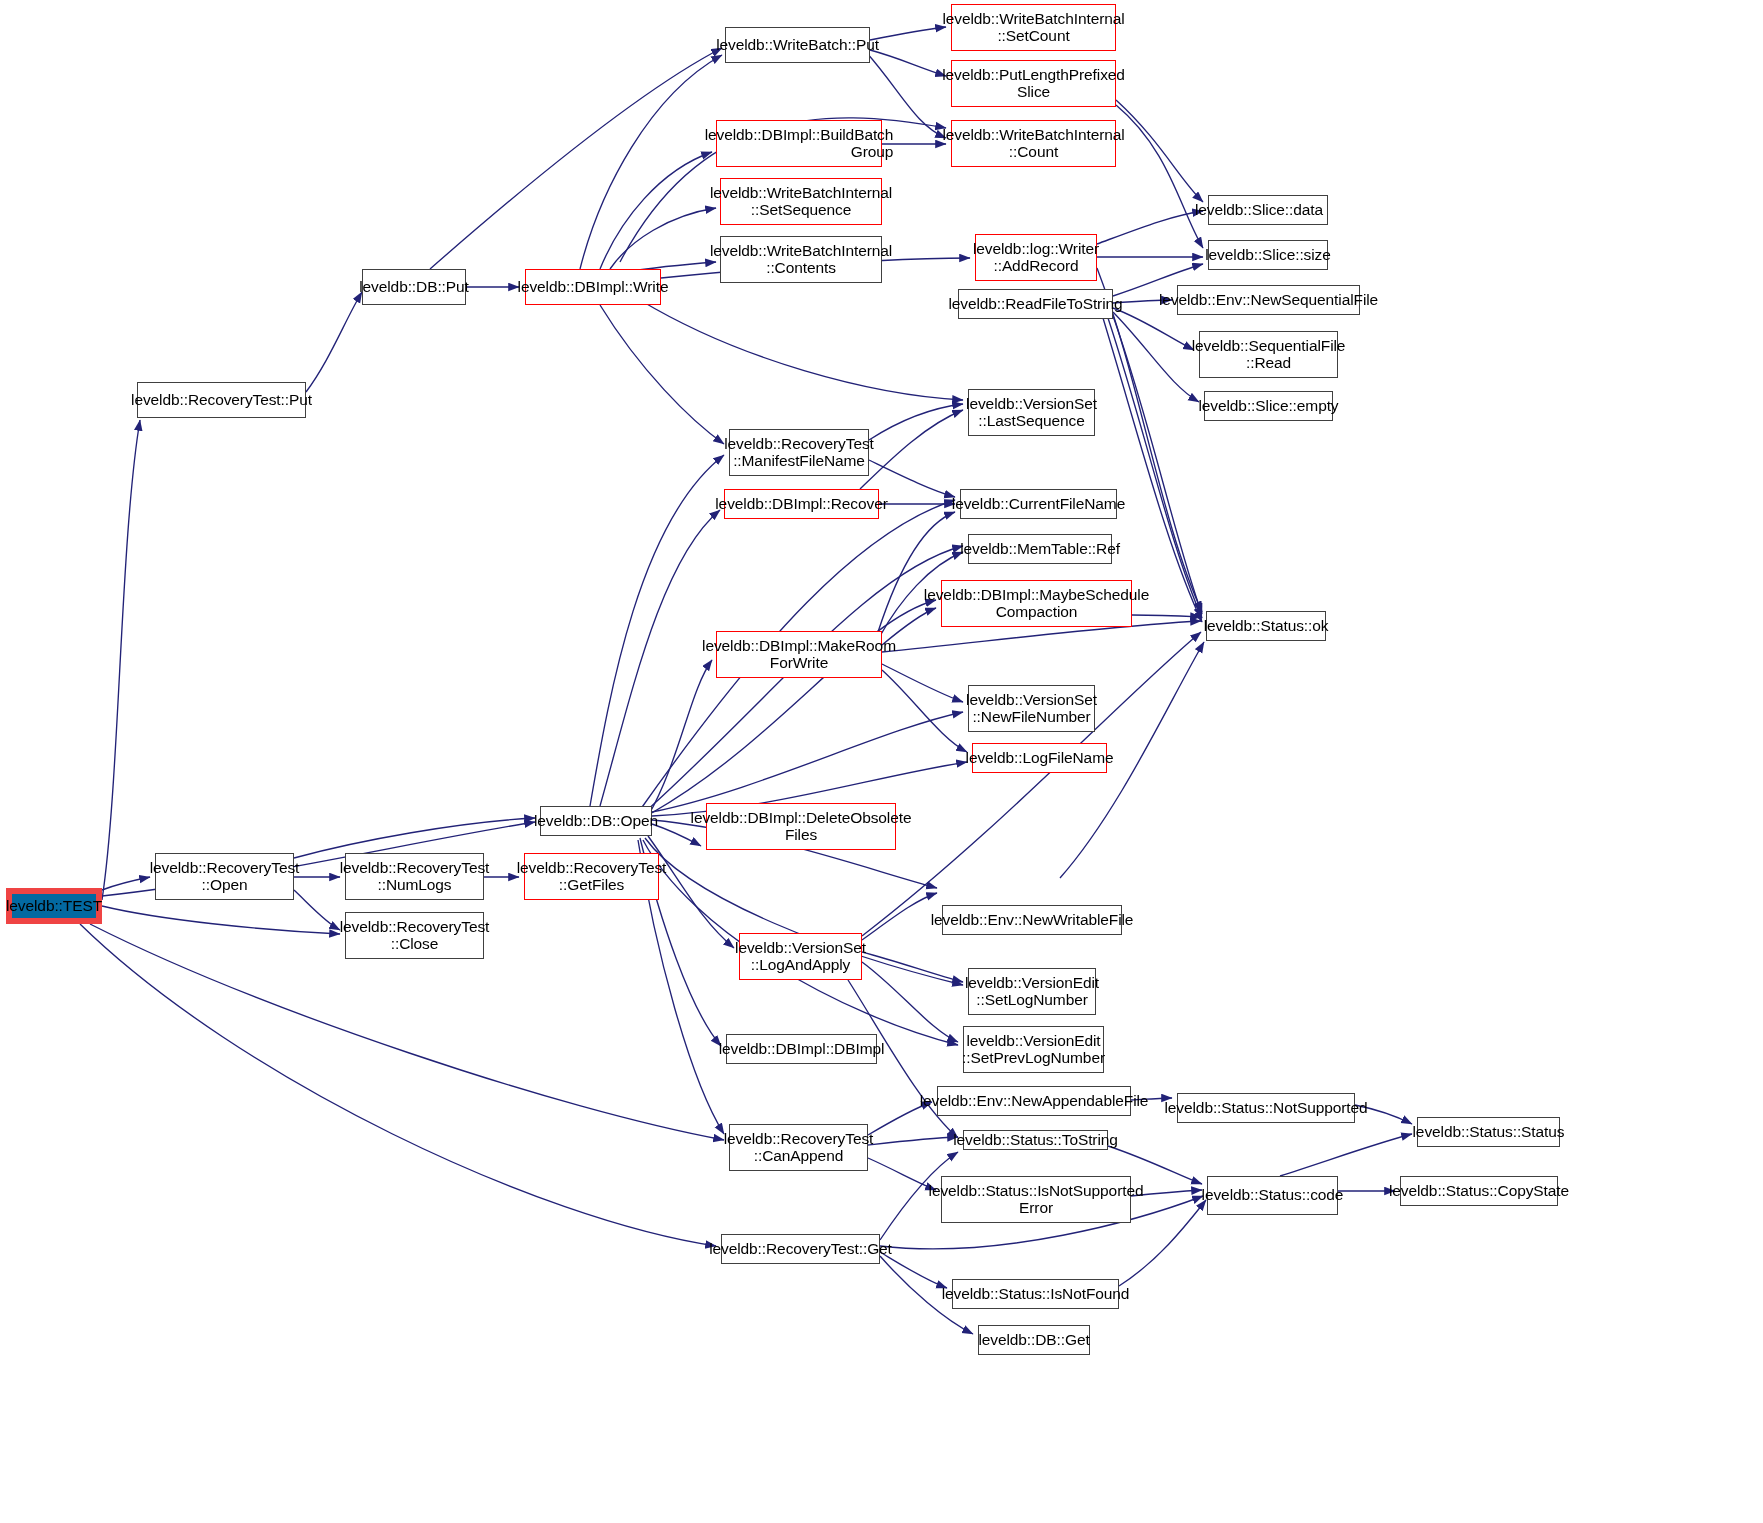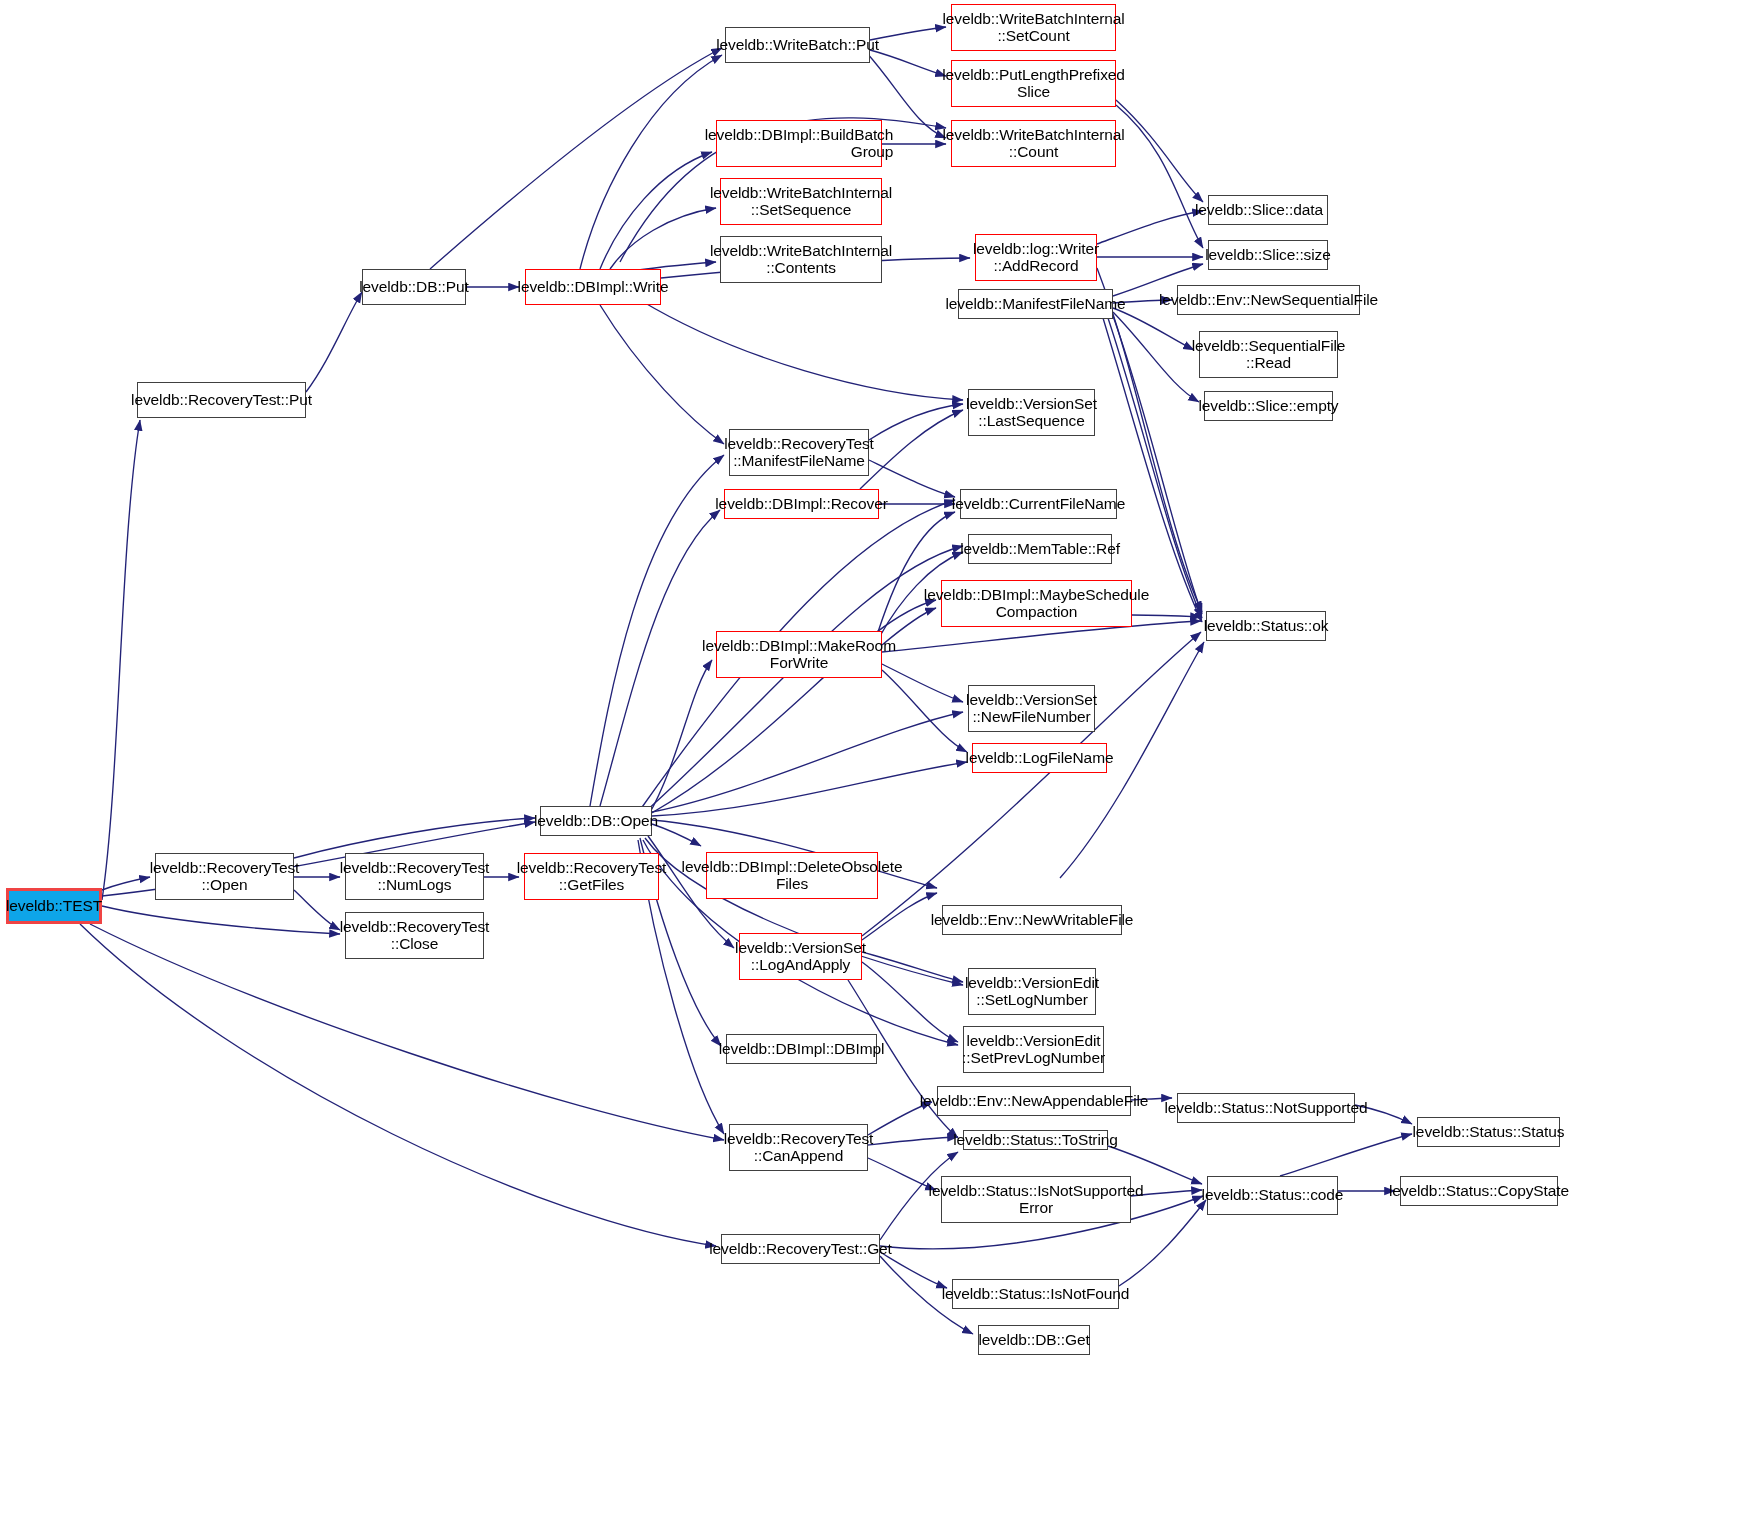--- a/index.html
+++ b/index.html
@@ -35,22 +35,22 @@
     font-size: 15.5px;
     line-height: 1.08;
     letter-spacing: -0.1px;
     white-space: pre-line;
     z-index: 5;
   }
   .node.red {
     border: 1px solid #ff0000;
   }
   .node.current {
-    background: #0ea5e9;
-    border: 3px solid #ef4444;
+    background: #0369a1;
+    border: 6px solid #ef4444;
   }
   .node .lbl {
     display: block;
     padding: 0 4px;
   }
 </style>
 </head>
 <body>
 
 <div id="graph">
@@ -158,21 +158,21 @@
     <div class="node red" style="left: 951px; top: 120px; width: 165px; height: 47px;"><span class="lbl">leveldb::WriteBatchInternal
 ::Count</span></div>
     <div class="node red" style="left: 716px; top: 120px; width: 166px; height: 47px; text-align: right;"><span class="lbl">leveldb::DBImpl::BuildBatch
 Group</span></div>
     <div class="node red" style="left: 720px; top: 178px; width: 162px; height: 47px;"><span class="lbl">leveldb::WriteBatchInternal
 ::SetSequence</span></div>
     <div class="node" style="left: 720px; top: 236px; width: 162px; height: 47px;"><span class="lbl">leveldb::WriteBatchInternal
 ::Contents</span></div>
     <div class="node red" style="left: 975px; top: 234px; width: 122px; height: 47px;"><span class="lbl">leveldb::log::Writer
 ::AddRecord</span></div>
-    <div class="node" style="left: 958px; top: 289px; width: 155px; height: 30px;"><span class="lbl">leveldb::ManifestFileName</span></div>
+    <div class="node" style="left: 958px; top: 289px; width: 155px; height: 30px;"><span class="lbl">leveldb::ReadFileToString</span></div>
     <div class="node" style="left: 1208px; top: 195px; width: 120px; height: 30px; justify-content: flex-end;"><span class="lbl">leveldb::Slice::data</span></div>
     <div class="node" style="left: 1208px; top: 240px; width: 120px; height: 30px;"><span class="lbl">leveldb::Slice::size</span></div>
     <div class="node" style="left: 1177px; top: 285px; width: 183px; height: 30px;"><span class="lbl">leveldb::Env::NewSequentialFile</span></div>
     <div class="node" style="left: 1199px; top: 331px; width: 139px; height: 47px;"><span class="lbl">leveldb::SequentialFile
 ::Read</span></div>
     <div class="node" style="left: 1204px; top: 391px; width: 129px; height: 30px;"><span class="lbl">leveldb::Slice::empty</span></div>
     <div class="node" style="left: 968px; top: 389px; width: 127px; height: 47px;"><span class="lbl">leveldb::VersionSet
 ::LastSequence</span></div>
     <div class="node" style="left: 729px; top: 429px; width: 140px; height: 47px;"><span class="lbl">leveldb::RecoveryTest
 ::ManifestFileName</span></div>
@@ -181,21 +181,21 @@
     <div class="node" style="left: 968px; top: 534px; width: 144px; height: 30px;"><span class="lbl">leveldb::MemTable::Ref</span></div>
     <div class="node red" style="left: 941px; top: 580px; width: 191px; height: 47px;"><span class="lbl">leveldb::DBImpl::MaybeSchedule
 Compaction</span></div>
     <div class="node red" style="left: 716px; top: 631px; width: 166px; height: 47px;"><span class="lbl">leveldb::DBImpl::MakeRoom
 ForWrite</span></div>
     <div class="node" style="left: 1206px; top: 611px; width: 120px; height: 30px;"><span class="lbl">leveldb::Status::ok</span></div>
     <div class="node" style="left: 968px; top: 685px; width: 127px; height: 47px;"><span class="lbl">leveldb::VersionSet
 ::NewFileNumber</span></div>
     <div class="node red" style="left: 972px; top: 743px; width: 135px; height: 30px;"><span class="lbl">leveldb::LogFileName</span></div>
     <div class="node" style="left: 540px; top: 806px; width: 112px; height: 30px;"><span class="lbl">leveldb::DB::Open</span></div>
-    <div class="node red" style="left: 706px; top: 852px; width: 172px; height: 47px;"><span class="lbl">leveldb::DBImpl::DeleteObsolete
+    <div class="node red" style="left: 706px; top: 803px; width: 190px; height: 47px;"><span class="lbl">leveldb::DBImpl::DeleteObsolete
 Files</span></div>
     <div class="node" style="left: 155px; top: 853px; width: 139px; height: 47px;"><span class="lbl">leveldb::RecoveryTest
 ::Open</span></div>
     <div class="node" style="left: 345px; top: 853px; width: 139px; height: 47px;"><span class="lbl">leveldb::RecoveryTest
 ::NumLogs</span></div>
     <div class="node red" style="left: 524px; top: 853px; width: 135px; height: 47px;"><span class="lbl">leveldb::RecoveryTest
 ::GetFiles</span></div>
     <div class="node" style="left: 345px; top: 912px; width: 139px; height: 47px;"><span class="lbl">leveldb::RecoveryTest
 ::Close</span></div>
     <div class="node" style="left: 942px; top: 878px; width: 180px; height: 30px; margin-top: 27px;"><span class="lbl">leveldb::Env::NewWritableFile</span></div>

